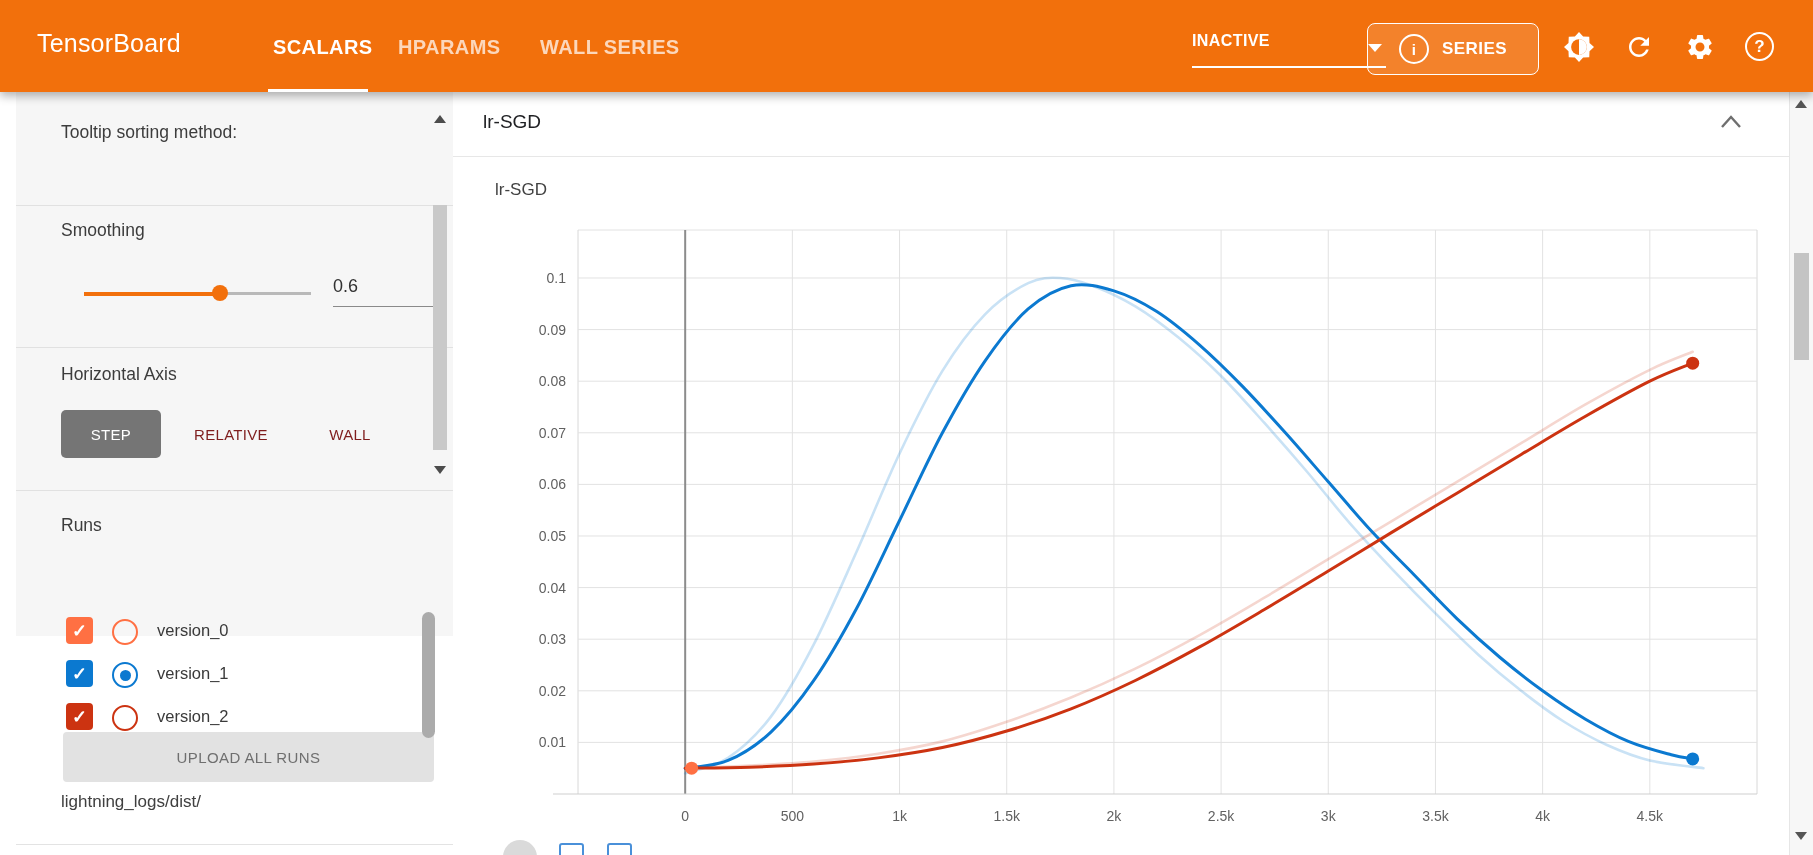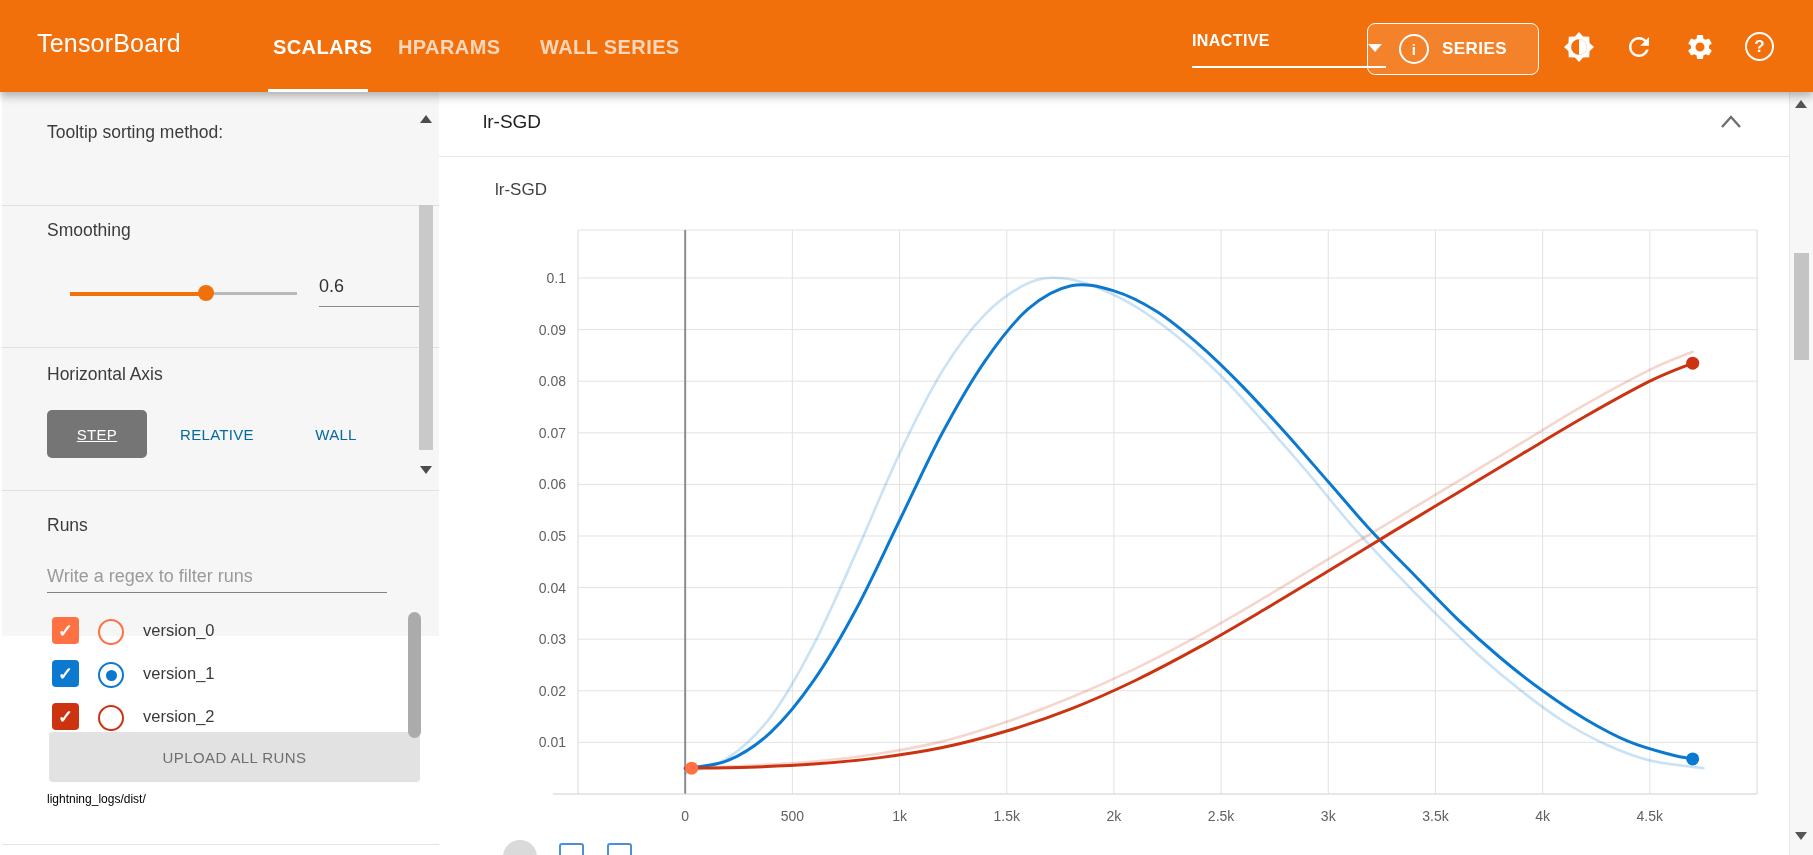--- a/index.html
+++ b/index.html
@@ -22,51 +22,51 @@
   .upload-btn{position:absolute;left:1367px;top:23px;width:170px;height:50px;border:1.5px solid #fff;
           border-radius:8px;background:rgba(255,255,255,0.13);display:flex;align-items:center;
           justify-content:center;gap:13px;font-size:17px;font-weight:bold;letter-spacing:.4px;cursor:pointer;}
   .info-icon{width:26px;height:26px;border:2.5px solid #fff;border-radius:50%;display:flex;
           align-items:center;justify-content:center;font-size:15px;font-weight:bold;font-style:normal;}
   .hicon{position:absolute;top:32px;width:30px;height:30px;cursor:pointer;}
   .help-circle{width:25px;height:25px;border:2.5px solid #fff;border-radius:50%;display:flex;
           align-items:center;justify-content:center;font-size:17px;font-weight:bold;}
 
   
-  .sidebar{position:absolute;left:2px;top:92px;width:437px;height:544px;background:#f6f6f6;z-index:5;}
+  .sidebar{position:absolute;left:16px;top:92px;width:437px;height:544px;background:#f6f6f6;z-index:5;}
   .sb-label{position:absolute;left:45px;font-size:17.5px;color:#3c3c3c;}
   .divider{position:absolute;left:0;width:437px;height:1px;background:#e1e1e1;}
   .select{position:absolute;left:253px;top:37px;width:162px;height:39px;border-bottom:1px solid #757575;
           font-size:19px;color:#212121;cursor:pointer;}
   .select-caret{position:absolute;right:28px;top:14px;width:0;height:0;
           border-left:6.5px solid transparent;border-right:6.5px solid transparent;border-top:8px solid #6f6f6f;}
   .slider{position:absolute;left:68px;top:191px;width:227px;height:20px;cursor:pointer;}
   .slider-rest{position:absolute;left:0;top:9px;width:100%;height:3px;background:#b9b9b9;}
   .slider-fill{position:absolute;left:0;top:8.5px;height:4px;background:#f2700c;}
   .slider-thumb{position:absolute;top:2px;width:16px;height:16px;border-radius:50%;background:#f2700c;}
   .smooth-val{position:absolute;left:317px;top:182px;width:101px;height:30px;border-bottom:1px solid #8a8a8a;
           font-size:18px;color:#313131;padding-top:2px;}
   .axis-btn{position:absolute;top:318px;height:48px;display:flex;align-items:center;justify-content:center;
-          font-size:15px;letter-spacing:.3px;color:#0369a1;cursor:pointer;border-radius:5px;}
-  .axis-btn.selected{background:#757575;color:#fff;text-decoration:underline;}
+          font-size:15px;letter-spacing:.3px;color:#7f1d1d;cursor:pointer;border-radius:5px;}
+  .axis-btn.selected{background:#757575;color:#fff;}
   .filter-input{position:absolute;left:45px;top:468px;width:340px;height:32px;border:none;outline:none;
           background:transparent;border-bottom:1px solid #828282;font-size:18px;color:#333;
           font-family:"Liberation Sans",sans-serif;padding:0;}
   .filter-input::placeholder{color:#9a9a9a;opacity:1;}
   .run-row{position:absolute;left:45px;width:330px;height:40px;cursor:pointer;}
   .cb{position:absolute;left:5px;top:6px;width:27px;height:27px;border-radius:4px;color:#fff;
       display:flex;align-items:center;justify-content:center;font-size:18px;font-weight:bold;}
   .radio{position:absolute;left:51px;top:8px;width:22px;height:22px;border-radius:50%;
       border:2.5px solid #888;display:flex;align-items:center;justify-content:center;}
   .radio-dot{width:11px;height:11px;border-radius:50%;}
   .run-name{position:absolute;left:96px;top:10px;font-size:16.5px;color:#3a3a3a;}
   .toggle-btn{position:absolute;left:47px;top:640px;width:371px;height:50px;background:#e2e2e2;
       border-radius:4px;display:flex;align-items:center;justify-content:center;font-size:15px;
       letter-spacing:.4px;color:#6f6f6f;cursor:pointer;}
-  .logdir{position:absolute;left:45px;top:700px;font-size:12px;color:#000000;}
+  .logdir{position:absolute;left:45px;top:700px;font-size:17px;color:#404040;}
   .sb-bottom-line{position:absolute;left:0;top:752px;width:437px;height:1px;background:#e3e3e3;}
 
   
   .tri-up{width:0;height:0;border-left:6.5px solid transparent;border-right:6.5px solid transparent;
           border-bottom:8px solid #4c4c4c;}
   .tri-down{width:0;height:0;border-left:6.5px solid transparent;border-right:6.5px solid transparent;
           border-top:8px solid #4c4c4c;}
   .sets-thumb{position:absolute;left:417px;top:113px;width:14px;height:245px;background:#c9c9c9;}
   .runs-thumb{position:absolute;left:406px;top:520px;width:13px;height:126px;border-radius:7px;background:#ababab;}
 
@@ -152,21 +152,20 @@
     <div class="divider" style="top:255px"></div>
 
     <div class="sb-label" style="top:272px">Horizontal Axis</div>
     <div class="axis-btn selected" style="left:45px;width:100px">STEP</div>
     <div class="axis-btn" style="left:160px;width:110px">RELATIVE</div>
     <div class="axis-btn" style="left:294px;width:80px">WALL</div>
 
     <div class="divider" style="top:398px"></div>
 
     <div class="sb-label" style="top:423px">Runs</div>
-    <input class="filter-input" type="text" placeholder="Write a regex to filter runs" style="">
 
     <div class="run-row" style="top:519px">
       <span class="cb" style="background: rgb(255, 112, 67);">✓</span>
       <span class="radio" style="border-color: rgb(255, 112, 67);"></span>
       <span class="run-name">version_0</span>
     </div>
     <div class="run-row" style="top:562px">
       <span class="cb" style="background: rgb(11, 121, 208);">✓</span>
       <span class="radio" style="border-color: rgb(11, 121, 208);">
           <span class="radio-dot" style="background: rgb(11, 121, 208);"></span>

